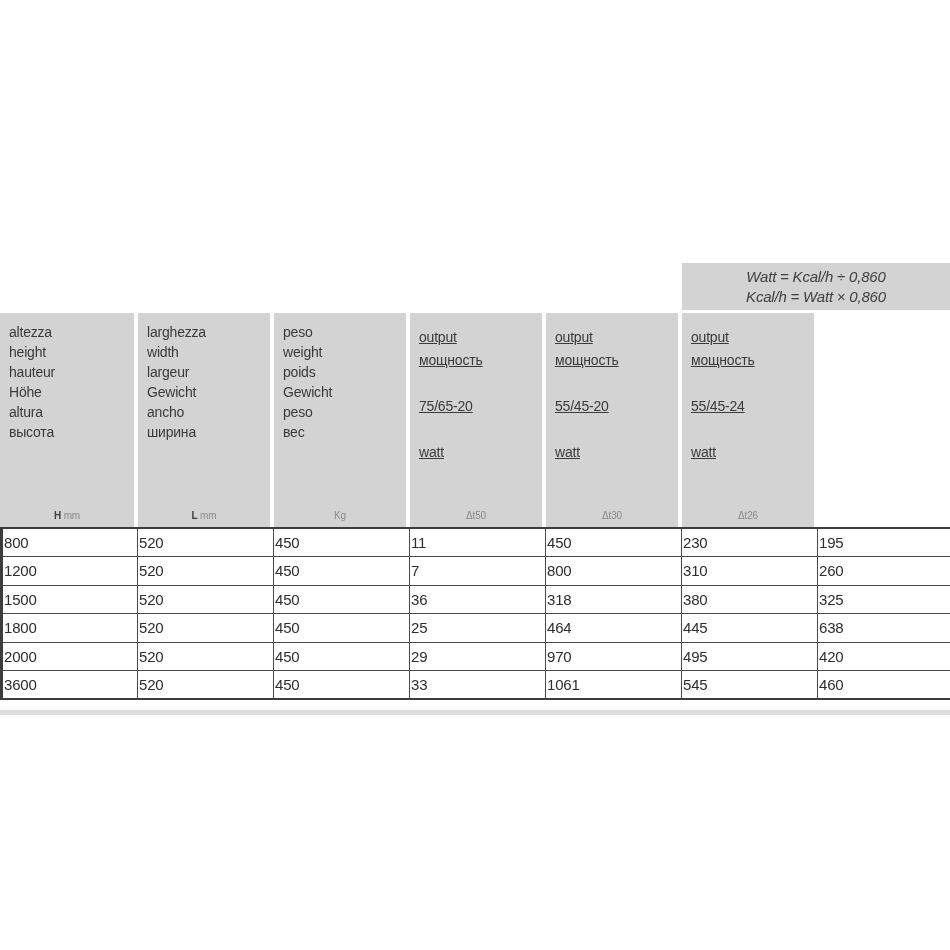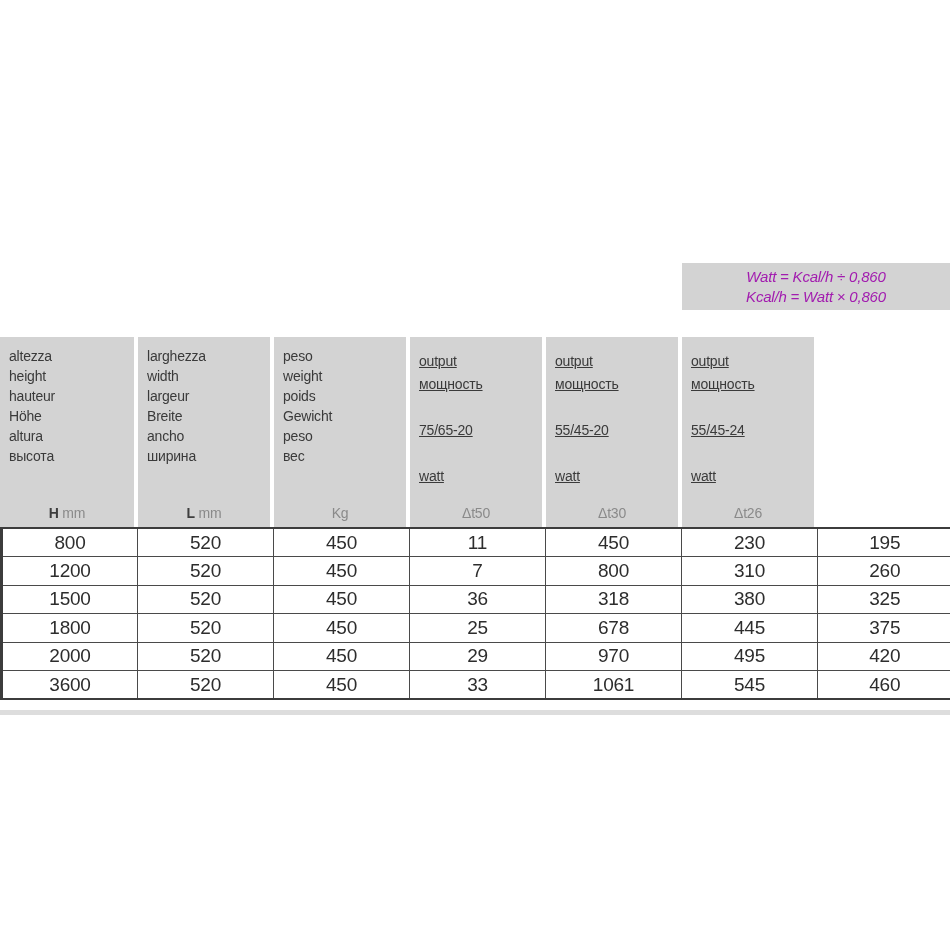--- a/index.html
+++ b/index.html
@@ -31,56 +31,55 @@
     width: 268px;
     height: 47px;
     background: var(--header-bg);
     display: flex;
     flex-direction: column;
     justify-content: center;
     align-items: center;
     font-style: italic;
     font-size: 15px;
     line-height: 20px;
-    color: #a21caf;
+    color: #404040;
     letter-spacing: -0.2px;
   }
   
   .header-row {
     position: absolute;
     left: 0;
     top: 313px;
     width: 950px;
     height: 214px;
     display: grid;
     grid-template-columns: 134px repeat(6, 132px);
     column-gap: 4px;
   }
   .header-cell {
     position: relative;
     background: var(--header-bg);
     padding: 9px 17px 0 9px;
     color: var(--text-dark);
     font-size: 14px;
-    margin-top: 24px;
   }
   .header-cell .lines {
     white-space: pre-line;
     line-height: 20px;
     letter-spacing: -0.2px;
   }
   .header-cell.output { padding-top: 13px; text-decoration: underline; }
   .header-cell.output .lines { line-height: 23px; }
   .header-cell .unit {
     position: absolute;
     left: 0;
     right: 0;
     bottom: 6px;
     text-align: center;
-    font-size: 14px;
+    font-size: 10px;
     color: var(--unit-gray);
     letter-spacing: -0.2px;
   }
   .header-cell .unit b {
     color: #3e3e3e;
     font-weight: bold;
   }
   
   .data-table {
     position: absolute;
@@ -89,23 +88,23 @@
     width: 950px;
     border-collapse: collapse;
     table-layout: fixed;
     border-left: 3px solid #3c3c3c;
     border-top: 2px solid #3c3c3c;
     border-bottom: 2px solid #3c3c3c;
   }
   .data-table td {
     border: 1.5px solid var(--grid-border);
     height: 28.5px;
-    text-align: center;
+    text-align: left;
     vertical-align: middle;
-    font-size: 19px;
+    font-size: 15px;
     color: var(--data-text);
     background: #ffffff;
     letter-spacing: -0.2px;
   }
   .data-table td:last-child { border-right: none; }
   .table-shadow {
     position: absolute;
     left: 0;
     top: 710px;
     width: 950px;
@@ -133,21 +132,21 @@
 Höhe
 altura
 высота</div>
       <div class="unit"><b>H</b><span> mm</span></div>
     </div>
 
     <div class="header-cell">
       <div class="lines">larghezza
 width
 largeur
-Breite
+Gewicht
 ancho
 ширина</div>
       <div class="unit"><b>L</b><span> mm</span></div>
     </div>
 
 
     <div class="header-cell">
       <div class="lines">peso
 weight
 poids
@@ -225,23 +224,23 @@
         <td>36</td>
         <td>318</td>
         <td>380</td>
         <td>325</td>
       </tr>
       <tr>
         <td>1800</td>
         <td>520</td>
         <td>450</td>
         <td>25</td>
-        <td>678</td>
+        <td>464</td>
         <td>445</td>
-        <td>375</td>
+        <td>638</td>
       </tr>
       <tr>
         <td>2000</td>
         <td>520</td>
         <td>450</td>
         <td>29</td>
         <td>970</td>
         <td>495</td>
         <td>420</td>
       </tr>

